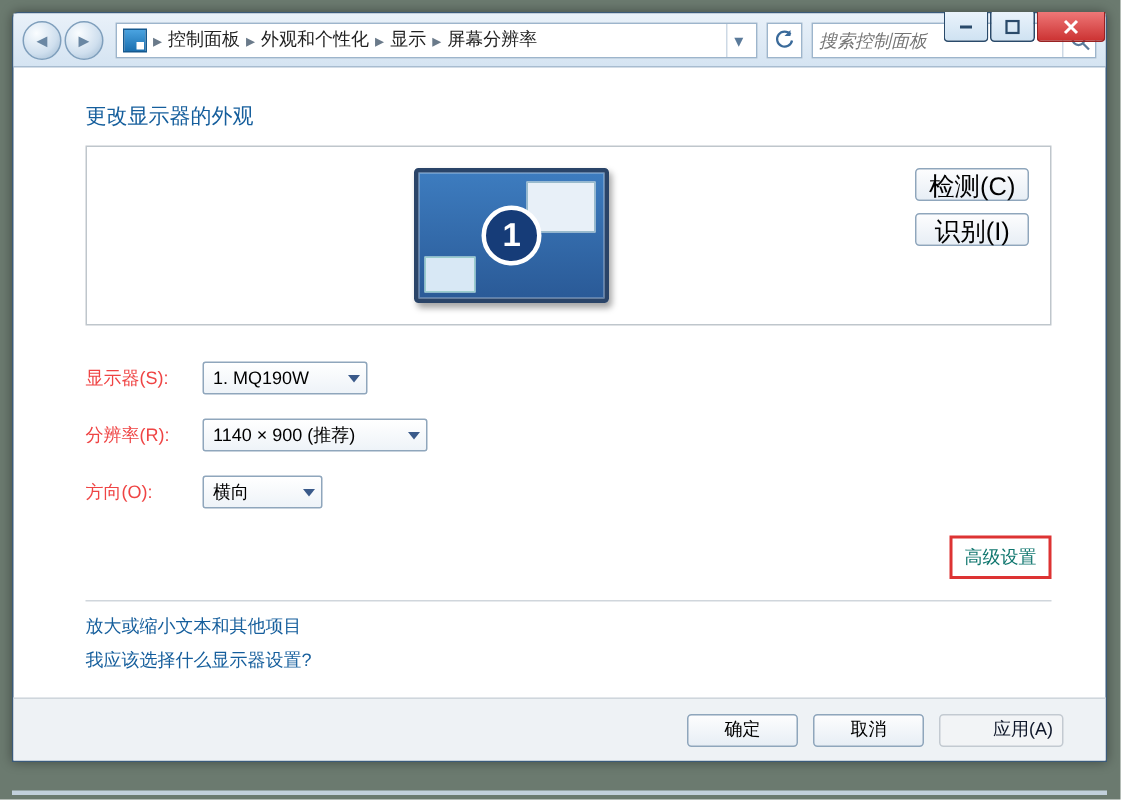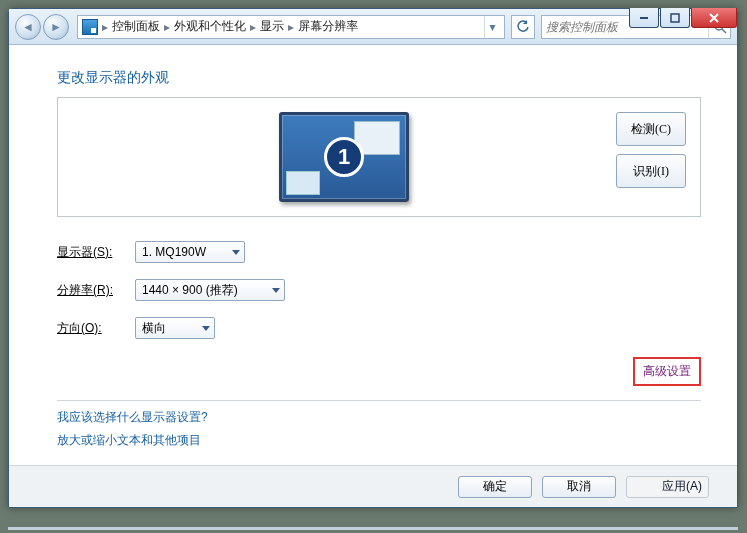--- a/index.html
+++ b/index.html
@@ -19,33 +19,33 @@
   .bc .dd { margin-left:auto; width:16px; height:100%; border-left:1px solid #cdd9e5; display:flex; align-items:center; justify-content:center; color:#5a7a9a;}
   .refresh { width:24px; height:24px; border:1px solid #9db5cc; background:#fff; display:flex; align-items:center; justify-content:center;}
   .search { width:190px; height:24px; border:1px solid #9db5cc; background:#fff; display:flex; align-items:center; margin-left:6px; position:relative;}
   .search input { flex:1; border:none; outline:none; font-size:12px; padding:0 4px; color:#6d28d9; font-style:italic; background:transparent;}
   .search .sico { width:22px; height:100%; border-left:1px solid #cdd9e5; display:flex; align-items:center; justify-content:center; color:#5a7a9a;}
   .content { position:absolute; left:0; top:36px; right:0; bottom:0; padding: 24px 36px 12px 48px; }
   .heading { color:#155e9c; font-size:14px; margin-bottom:10px; }
   .preview-box { border:1px solid #bfc6cc; padding:14px 14px; display:flex; align-items:flex-start; }
   .monitor-area { flex:1; display:flex; justify-content:center; }
   .sidebtns { display:flex; flex-direction:column; gap:8px; }
-  .sbtn { min-width:70px; height:34px; border:1px solid #8fa6bc; background:linear-gradient(#fdfdfe,#e7eef5); border-radius:3px; font-size:12px; padding:0 8px;font-family:Liberation Serif, serif; }
+  .sbtn { min-width:70px; height:22px; border:1px solid #8fa6bc; background:linear-gradient(#fdfdfe,#e7eef5); border-radius:3px; font-size:17px; padding:0 8px; }
   .monitor { width:130px; height:90px; background:linear-gradient(#3d7cbf,#2a5a97); border:3px solid #2a4468; border-radius:3px; position:relative; box-shadow:2px 3px 4px rgba(0,0,0,.35), inset 0 0 0 1px rgba(255,255,255,.25);}
   .monitor .num { position:absolute; left:50%; top:50%; width:40px; height:40px; margin:-20px 0 0 -20px; border-radius:50%; background:#163c78; border:3px solid #fff; display:flex; align-items:center; justify-content:center; color:#fff; font-size:22px; font-weight:bold;}
   .monitor .tb{position:absolute;left:4px;bottom:4px;width:34px;height:24px;background:#d8e8f5;border:1px solid #9cc;}
   .monitor .win{position:absolute;right:6px;top:6px;width:46px;height:34px;background:#e8f0f8;border:1px solid #9bc;}
   .form { margin-top:24px; }
   .row { display:flex; align-items:center; gap:14px; margin-bottom:16px; }
-  .row label { width:64px; color:#000000;text-decoration:underline; }
+  .row label { width:64px; color:#ef4444; }
   .combo { height:22px; border:1px solid #8fa6bc; background:linear-gradient(#fff,#eef3f8); border-radius:2px; display:flex; align-items:center; padding:0 6px; position:relative; }
   .combo .arrow{ position:absolute; right:4px; top:50%; margin-top:-2px; width:0;height:0;border-left:4px solid transparent;border-right:4px solid transparent;border-top:5px solid #3a5a8a;}
   .combo span{ padding-right:18px; }
   .adv { display:flex; justify-content:flex-end; margin-top:18px;}
-  .adv a { color:#701a75; text-decoration:none; border:2px solid #d33; padding:4px 8px;}
+  .adv a { color:#0f766e; text-decoration:none; border:2px solid #d33; padding:4px 8px;}
   .hr { border-top:1px solid #d0d6dc; margin:14px 0 8px;}
   .links a { display:block; color:#155e9c; text-decoration:none; margin:6px 0;}
   .footer { position:absolute; left:0; right:0; bottom:0; height:42px; background:#eef2f5; border-top:1px solid #cfd6dc; display:flex; align-items:center; justify-content:flex-end; gap:10px; padding:0 28px;}
   .fbtn { min-width:74px; height:22px; border:1px solid #8fa6bc; background:linear-gradient(#fdfdfe,#e7eef5); border-radius:3px; font-size:12px;}
   .fbtn.disabled { color:#0f172a; border-color:#c3cad1; background:#f2f4f6;padding-left:35px;}
   .bottombar{position:absolute;left:8px;bottom:3px;width:730px;height:3px;background:#c2d0db;}
 </style>
 </head>
 <body>
 
@@ -122,40 +122,40 @@
       <div class="row">
         <label>显示器(S):</label>
         <div class="combo" style="width:110px">
           <span>1. MQ190W</span>
             <div class="arrow"></div>
         </div>
       </div>
       <div class="row">
         <label>分辨率(R):</label>
         <div class="combo" style="width:150px">
-          <span>1440 × 900 (推荐)</span>
+          <span>1140 × 900 (推荐)</span>
             <div class="arrow"></div>
         </div>
       </div>
       <div class="row">
         <label>方向(O):</label>
         <div class="combo" style="width:80px">
           <span>横向</span>
             <div class="arrow"></div>
         </div>
       </div>
     </div>
 
     <div class="adv">
         <a href="#">高级设置</a>
       </div>
     <div class="hr"></div>
     <div class="links">
+      <a href="#">放大或缩小文本和其他项目</a>
       <a href="#">我应该选择什么显示器设置?</a>
-      <a href="#">放大或缩小文本和其他项目</a>
     </div>
   </div>
 
   <div class="footer">
     <button class="fbtn">确定</button>
     <button class="fbtn">取消</button>
     <button class="fbtn disabled">应用(A)</button>
   </div>
 </div>
 <div class="bottombar"></div>

